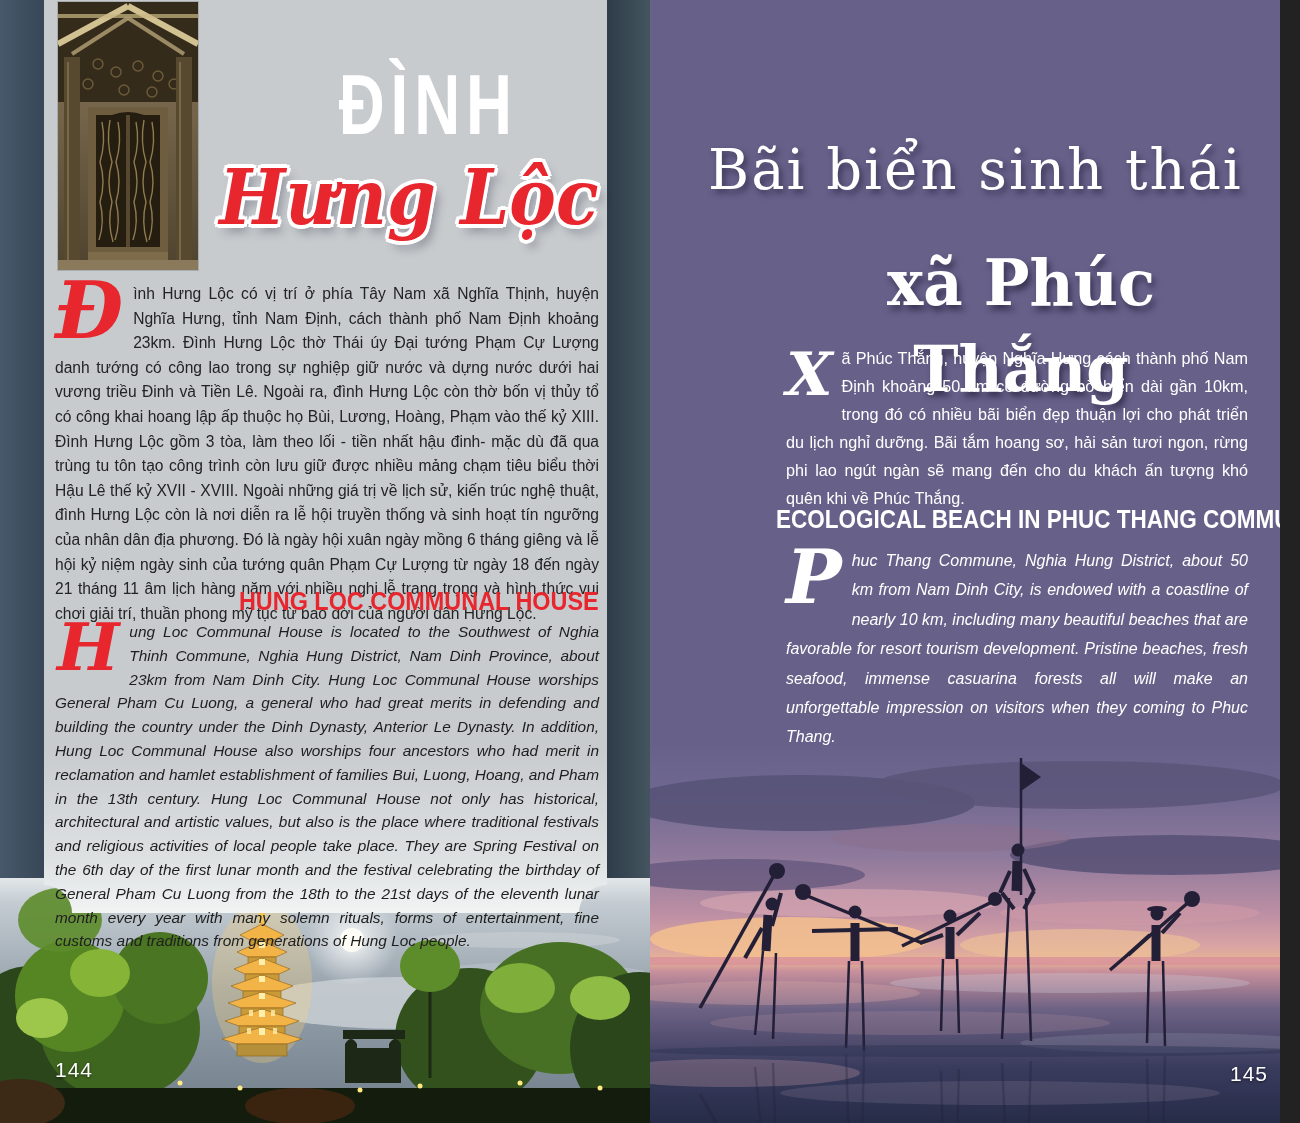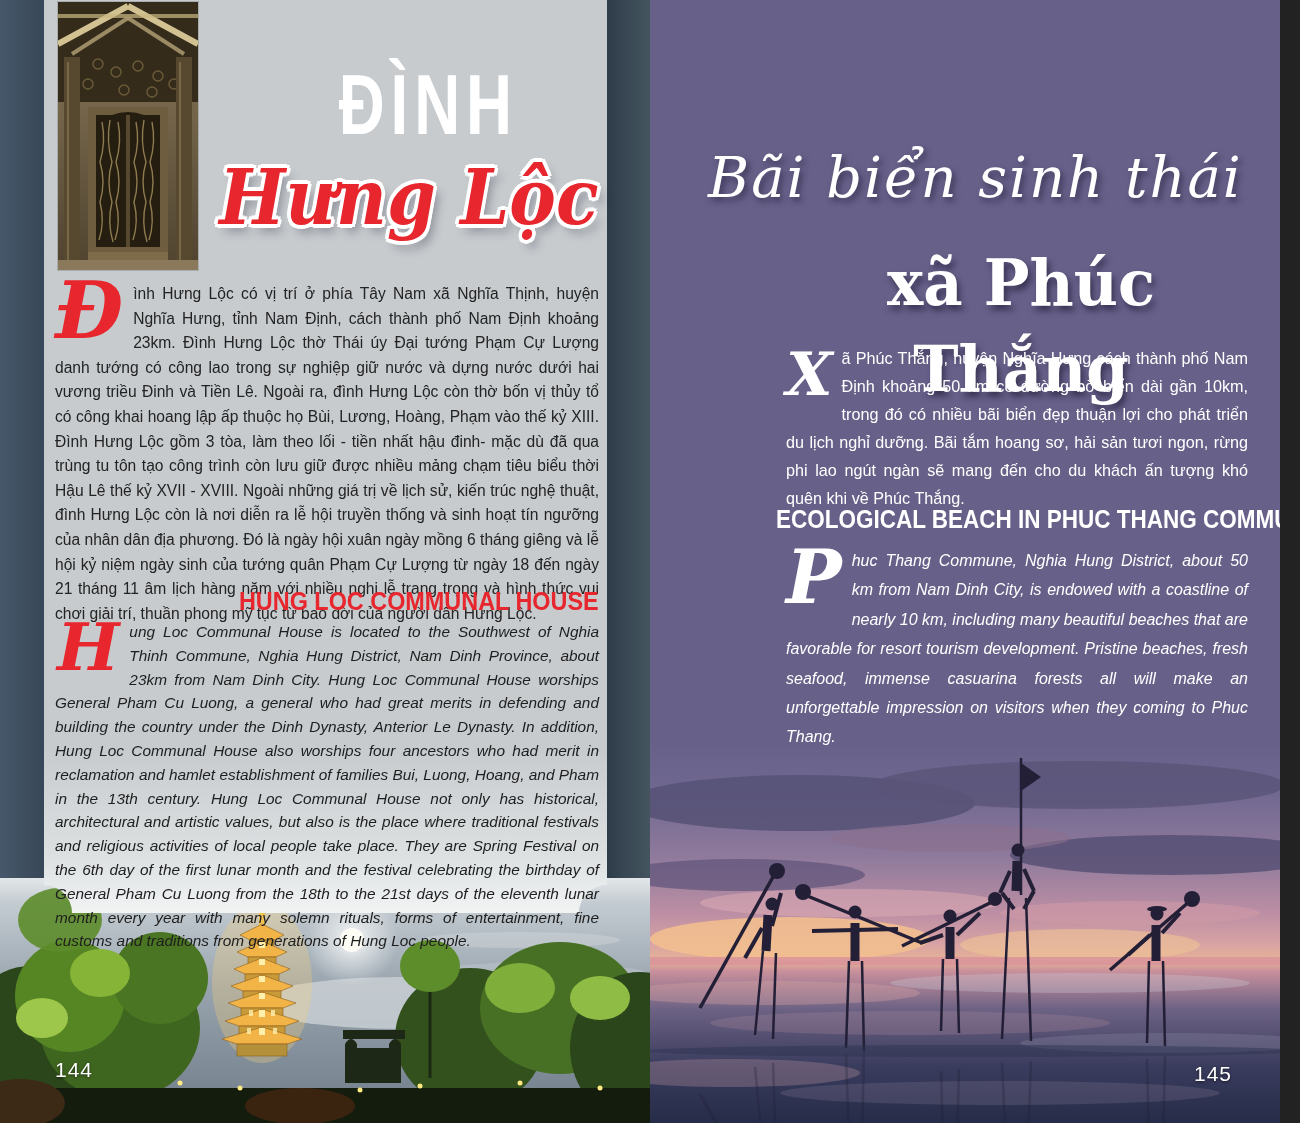--- a/index.html
+++ b/index.html
@@ -46,25 +46,25 @@
   .red-heading{position:absolute;right:8px;top:586px;z-index:3;margin:0;color:#e8262e;
            font-size:26px;line-height:30px;font-weight:bold;letter-spacing:0;
            transform:scaleX(.9);transform-origin:right center;white-space:nowrap;}
 
   .en-left{position:absolute;left:11px;right:8px;top:620px;z-index:3;margin:0;font-style:italic;
            font-size:15.4px;line-height:23.8px;text-align:justify;color:#1e1e1e;}
 
   .pagenum{position:absolute;z-index:9;color:#ffffff;font-weight:normal;font-size:21px;
            letter-spacing:1px;text-shadow:0 1px 3px rgba(0,0,0,.6);}
   .pn-left{left:55px;top:1058px;}
-  .pn-right{left:544px;top:1062px;}
+  .pn-right{left:580px;top:1062px;}
 
   
-  .script-title{position:absolute;left:58px;top:146px;z-index:3;color:#fff;
-           font-family:"DejaVu Serif",serif;font-style:italic;font-size:56px;line-height:64px;
+  .script-title{position:absolute;left:58px;top:138px;z-index:3;color:#fff;
+           font-family:"DejaVu Serif",serif;font-size:56px;line-height:64px;
            letter-spacing:2px;text-shadow:3px 4px 6px rgba(25,20,45,.55);}
   .main-title-r{position:absolute;left:140px;right:48px;top:240px;z-index:3;text-align:center;
            color:#fff;font-family:"DejaVu Serif",serif;font-weight:bold;font-size:64px;line-height:86px;
            transform:scaleX(.95);transform-origin:center;
            text-shadow:3px 5px 7px rgba(25,20,45,.6);}
   .vi-right{position:absolute;left:136px;right:52px;top:344px;z-index:3;margin:0;
            font-size:16.2px;line-height:28px;text-align:justify;color:#ffffff;}
   .cap-vi-right{font-size:60px;line-height:56px;padding:2px 9px 0 0;}
   .white-heading{position:absolute;left:100px;right:30px;top:504px;z-index:3;margin:0;text-align:center;
            color:#ffffff;font-size:25px;line-height:30px;font-weight:bold;

